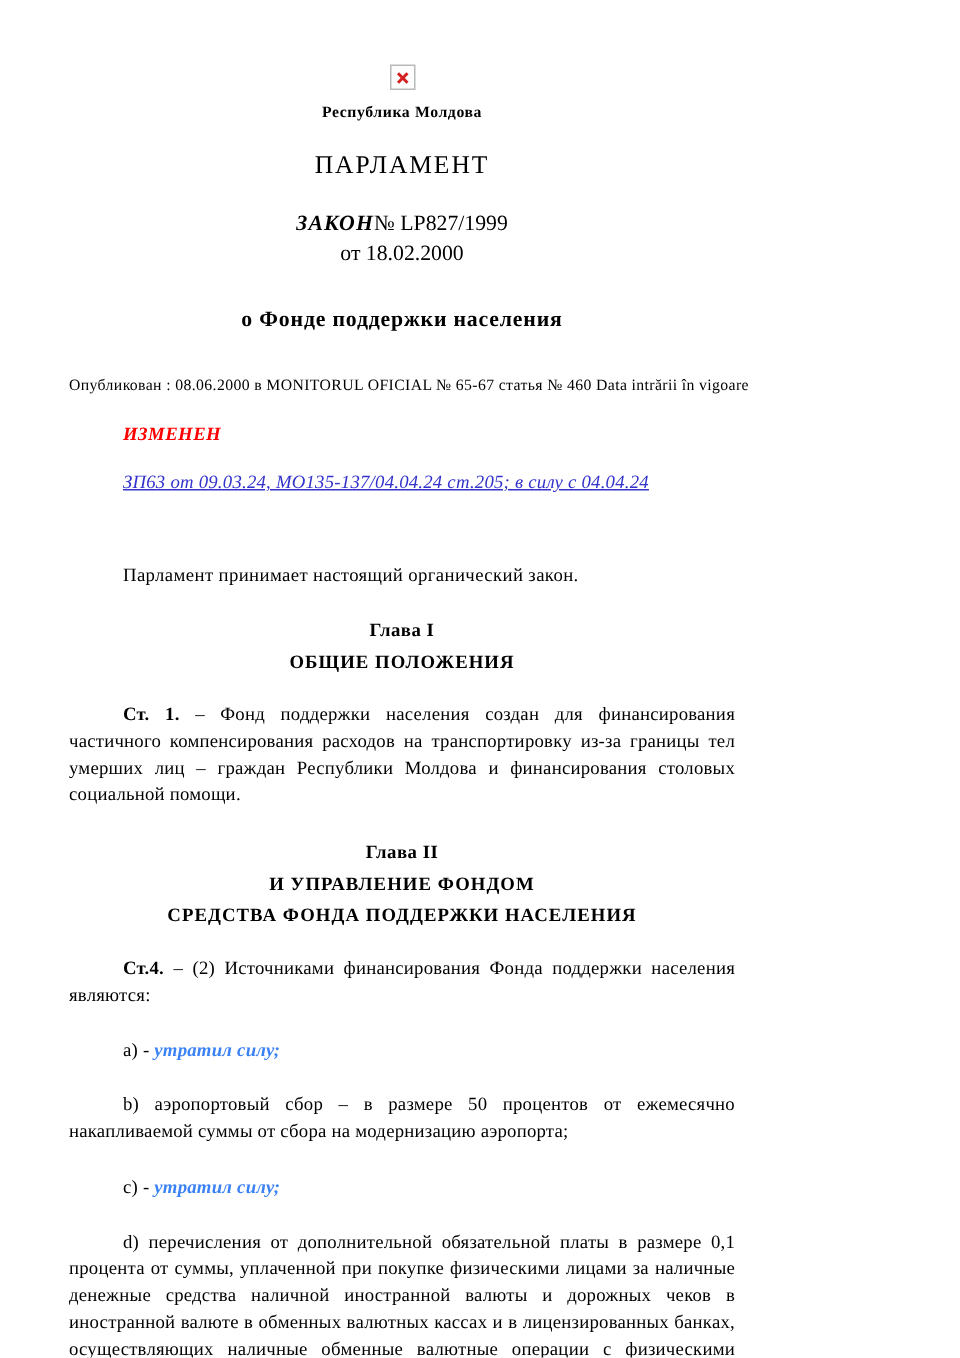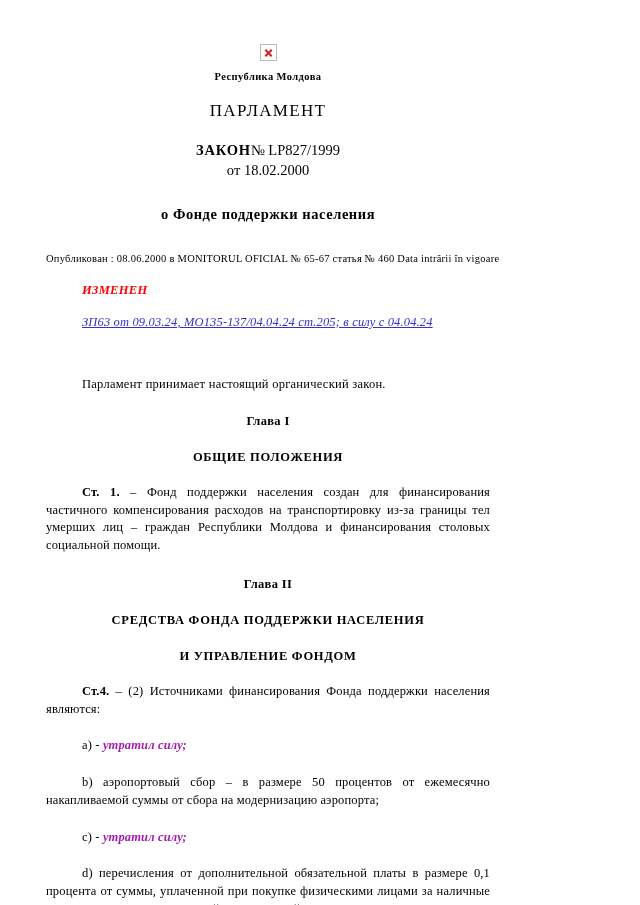--- a/index.html
+++ b/index.html
@@ -67,20 +67,21 @@
     letter-spacing: 1.3px;
   }
 
   .law-no {
     margin-top: 21px;
     font-size: 14.5px;
   }
   .law-no .kw {
     font-weight: bold;
     letter-spacing: 0.8px;
+    font-style: italic;
   }
   .law-date {
     margin-top: 3px;
     font-size: 14.5px;
   }
 
   .doc-title {
     margin-top: 27px;
     font-size: 14.5px;
     font-weight: bold;
@@ -130,42 +131,42 @@
 
   .chapter {
     margin-top: 22px;
     text-align: center;
     font-size: 12.5px;
     font-weight: bold;
     letter-spacing: 0.35px;
   }
 
   .chapter-title {
-    margin-top: 21px;
+    margin-top: 6px;
     text-align: center;
     font-size: 12.5px;
     font-weight: bold;
     letter-spacing: 0.7px;
   }
 
   p.body {
     margin: 19px 0 0 0;
     font-size: 12.5px;
     line-height: 1.42;
     text-align: justify;
     text-indent: 36px;
     letter-spacing: 0.15px;
   }
 
   p.body .art {
     font-weight: bold;
   }
 
   .repealed {
-    color: #a21caf;
+    color: #3b82f6;
     font-style: italic;
     font-weight: bold;
   }
 </style>
 </head>
 <body>
 
 <div class="page">
 
   <div class="masthead">
@@ -189,22 +190,22 @@
   <div class="intro">Парламент принимает настоящий органический закон.</div>
 
   <div class="chapter">Глава I</div>
   <div class="chapter-title">ОБЩИЕ ПОЛОЖЕНИЯ</div>
 
   <p class="body">
     <span class="art">Ст. 1.</span><span> – </span><span>Фонд поддержки населения создан для финансирования частичного компенсирования расходов на транспортировку из-за границы тел умерших лиц – граждан Республики Молдова и финансирования столовых социальной помощи.</span>
   </p>
 
   <div class="chapter">Глава II</div>
+  <div class="chapter-title">И УПРАВЛЕНИЕ ФОНДОМ</div>
   <div class="chapter-title">СРЕДСТВА ФОНДА ПОДДЕРЖКИ НАСЕЛЕНИЯ</div>
-  <div class="chapter-title">И УПРАВЛЕНИЕ ФОНДОМ</div>
 
   <p class="body">
     <span class="art">Ст.4.</span><span> – </span><span>(2) Источниками финансирования Фонда поддержки населения являются:</span>
   </p>
 
   <p class="body">
     <span>a) - </span><span class="repealed">утратил силу;</span>
   </p>
 
   <p class="body">

